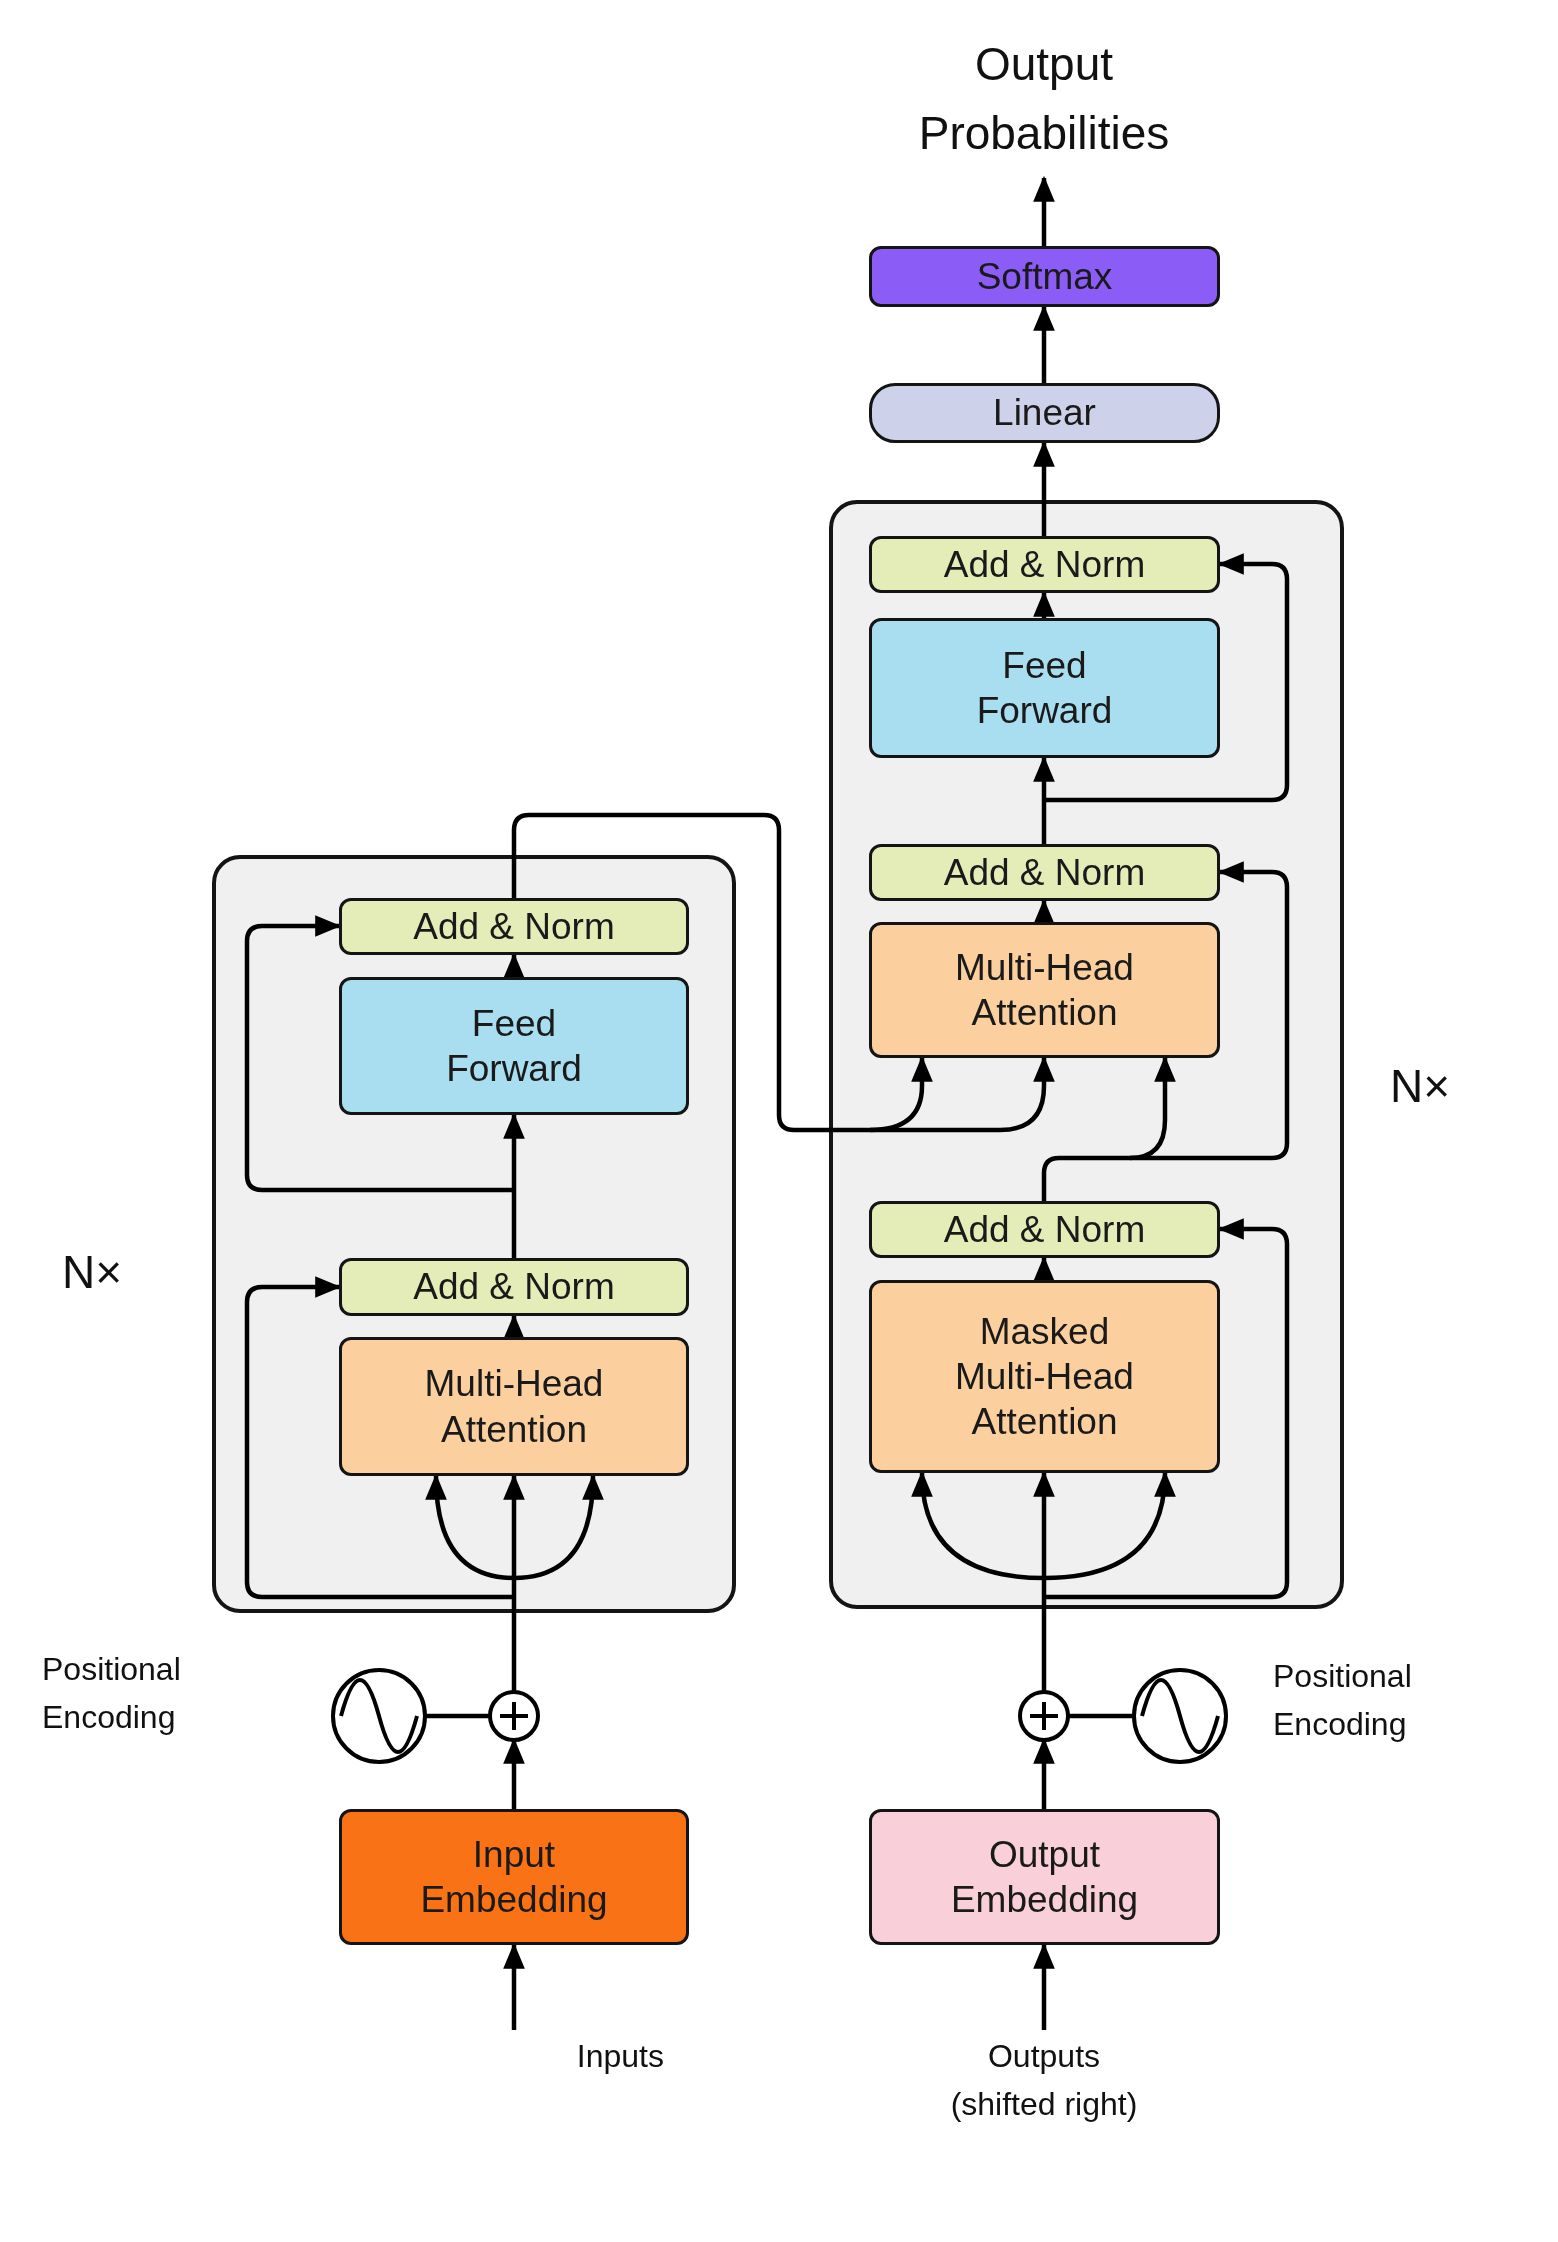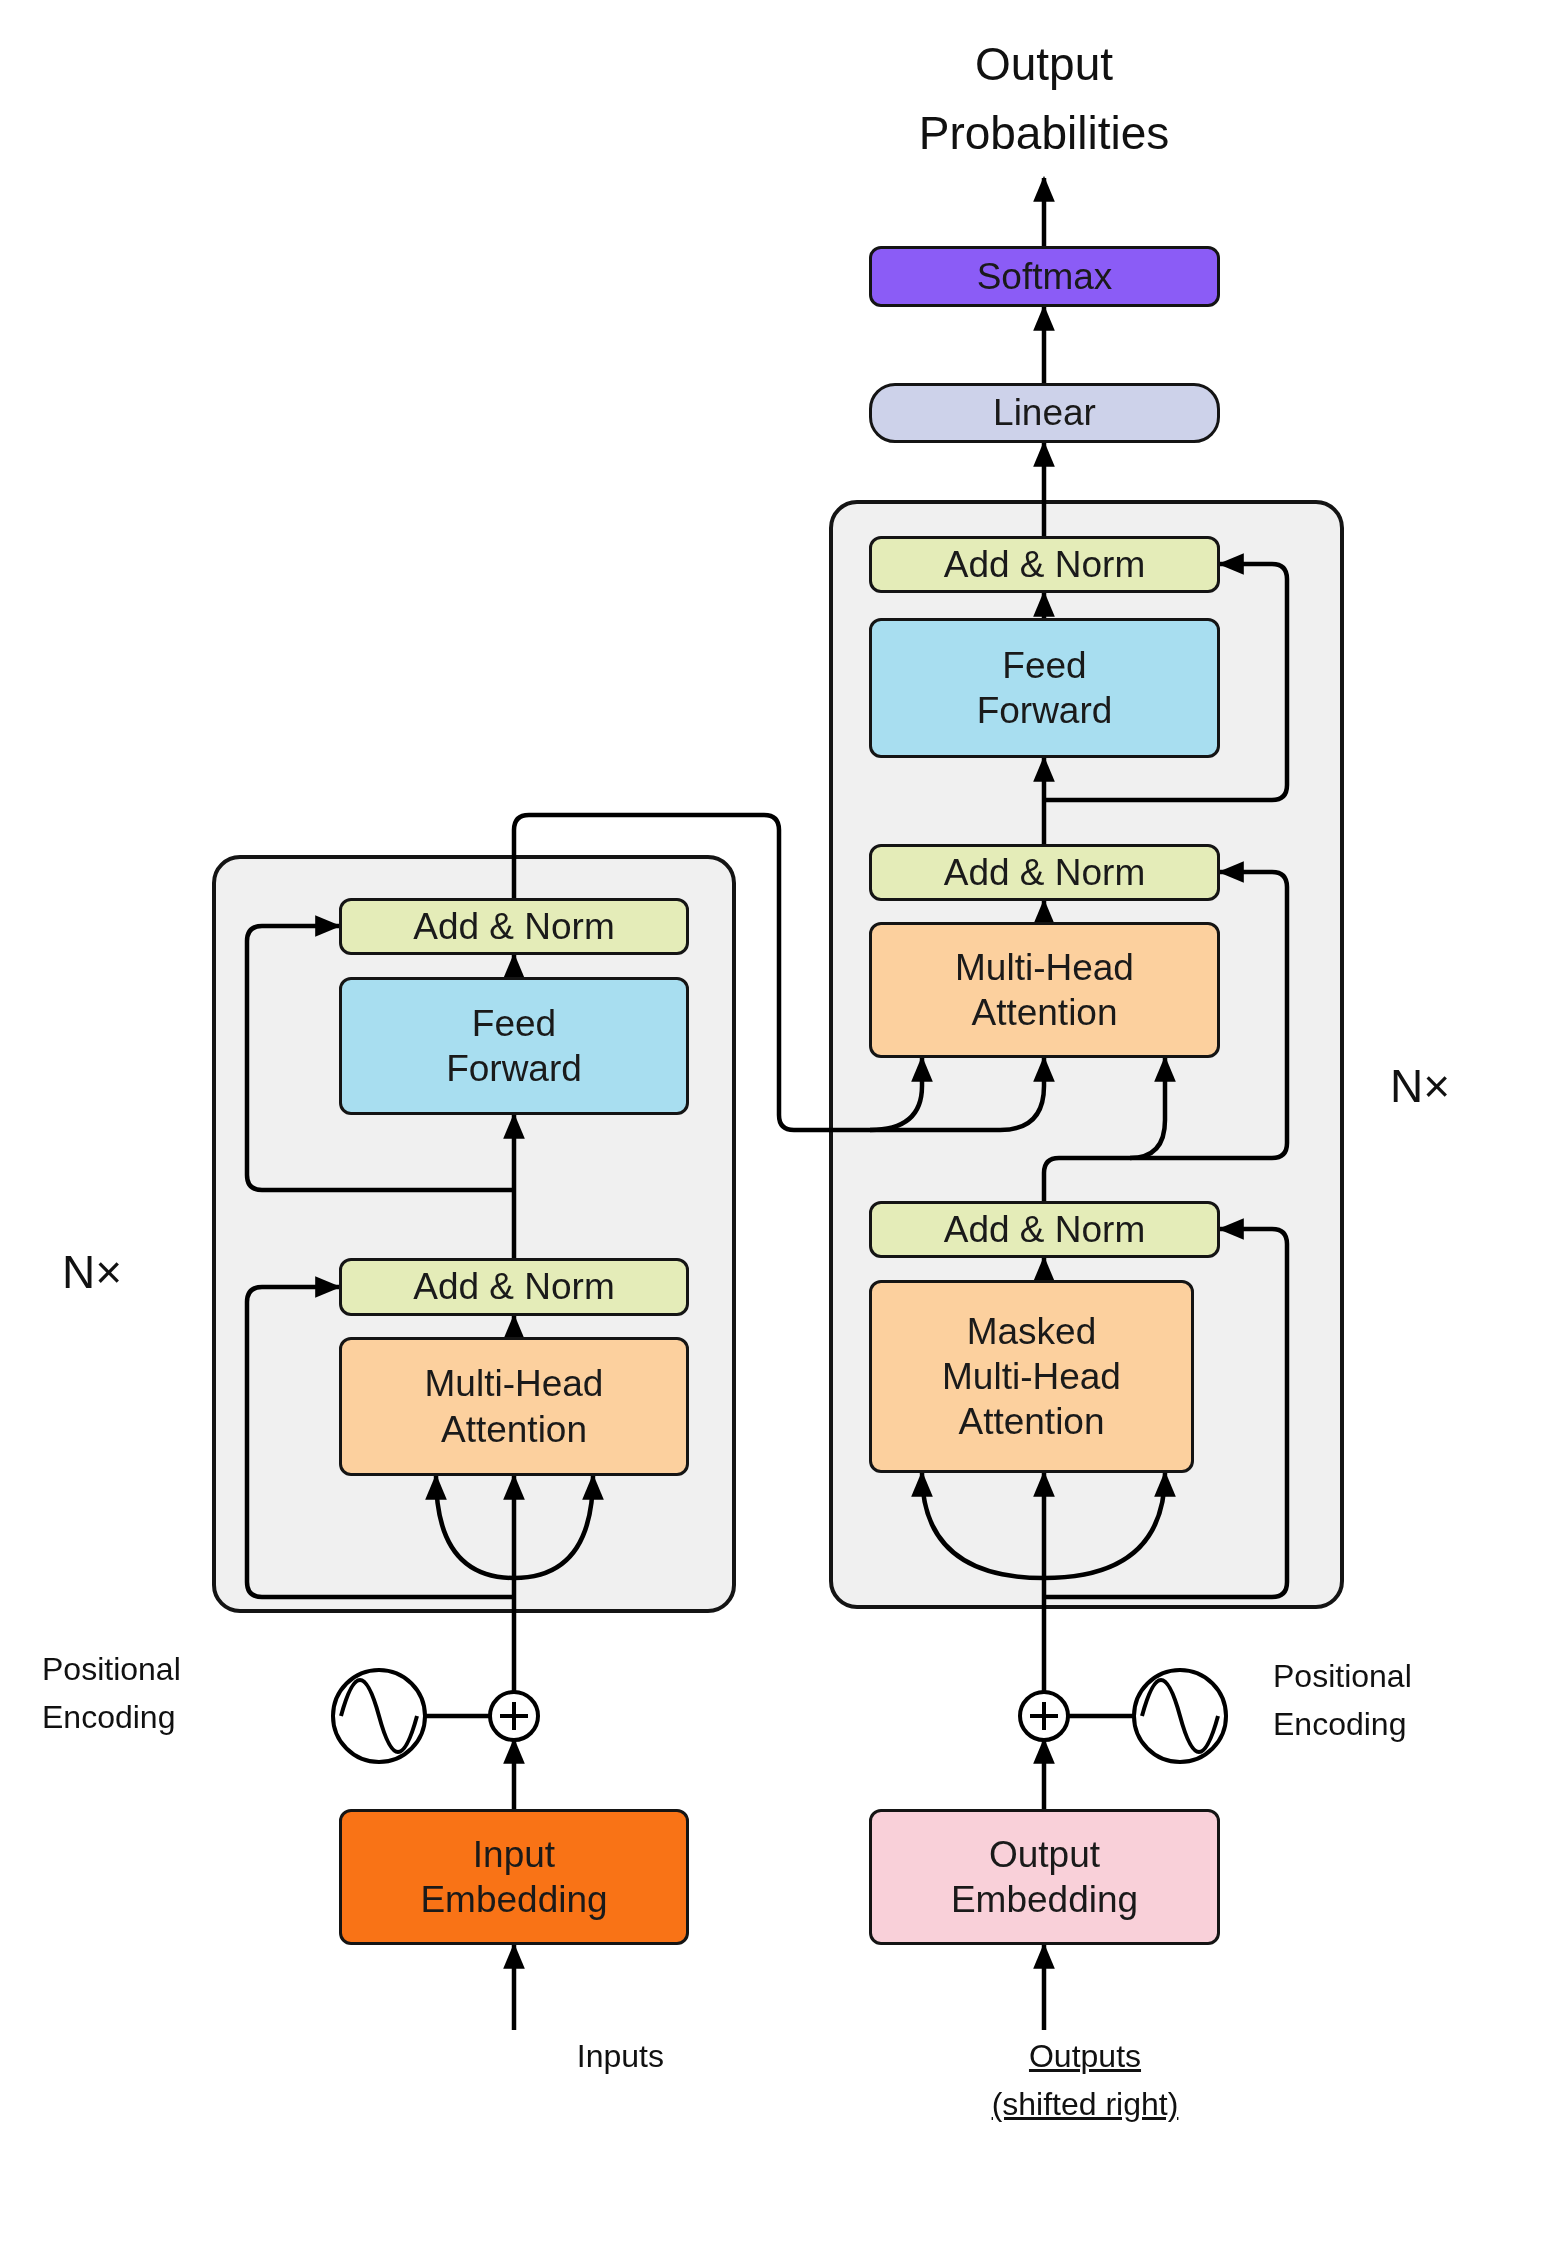--- a/index.html
+++ b/index.html
@@ -131,21 +131,21 @@
   <div class="box" style="left: 869px; top: 618px; width: 351px; height: 140px; background-color: rgb(168, 222, 240);">Feed
 Forward</div>
 
   <div class="box" style="left: 869px; top: 844px; width: 351px; height: 57px; background-color: rgb(228, 236, 184);">Add &amp; Norm</div>
 
   <div class="box" style="left: 869px; top: 922px; width: 351px; height: 136px; background-color: rgb(252, 208, 158);">Multi-Head
 Attention</div>
 
   <div class="box" style="left: 869px; top: 1201px; width: 351px; height: 57px; background-color: rgb(228, 236, 184);">Add &amp; Norm</div>
 
-  <div class="box" style="left: 869px; top: 1280px; width: 325px; height: 193px; background-color: rgb(252, 208, 158);">Masked
+  <div class="box" style="left: 869px; top: 1280px; width: 351px; height: 193px; background-color: rgb(252, 208, 158);">Masked
 Multi-Head
 Attention</div>
 
   <div class="box" style="left: 339px; top: 898px; width: 350px; height: 57px; background-color: rgb(228, 236, 184);">Add &amp; Norm</div>
 
   <div class="box" style="left: 339px; top: 977px; width: 350px; height: 138px; background-color: rgb(168, 222, 240);">Feed
 Forward</div>
 
   <div class="box" style="left: 339px; top: 1258px; width: 350px; height: 58px; background-color: rgb(228, 236, 184);">Add &amp; Norm</div>
 
@@ -163,16 +163,16 @@
   <div class="lbl nx" style="left:1390px; top:1052px;">N×</div>
 
   <div class="lbl" style="left:42px; top:1645px;">Positional
 Encoding</div>
 
   <div class="lbl" style="left:1273px; top:1652px;">Positional
 Encoding</div>
 
   <div class="lbl center" style="left:364px; top:2032px; width:300px;text-align:right;">Inputs</div>
 
-  <div class="lbl center" style="left:865px; top:2032px; width:440px;text-decoration:underline;">Outputs
+  <div class="lbl center" style="left:824px; top:2032px; width:440px;">Outputs
 (shifted right)</div>
 
 </div>
 
 </body></html>

